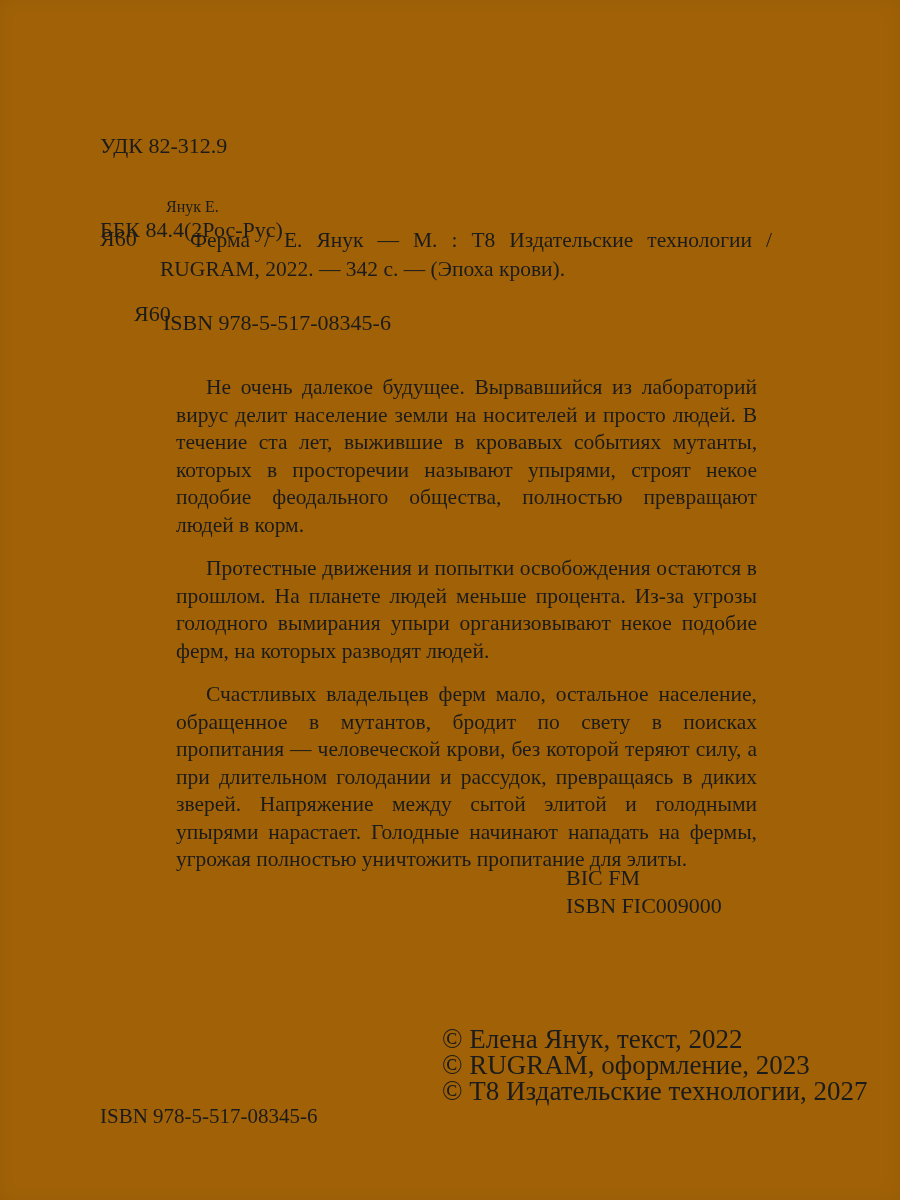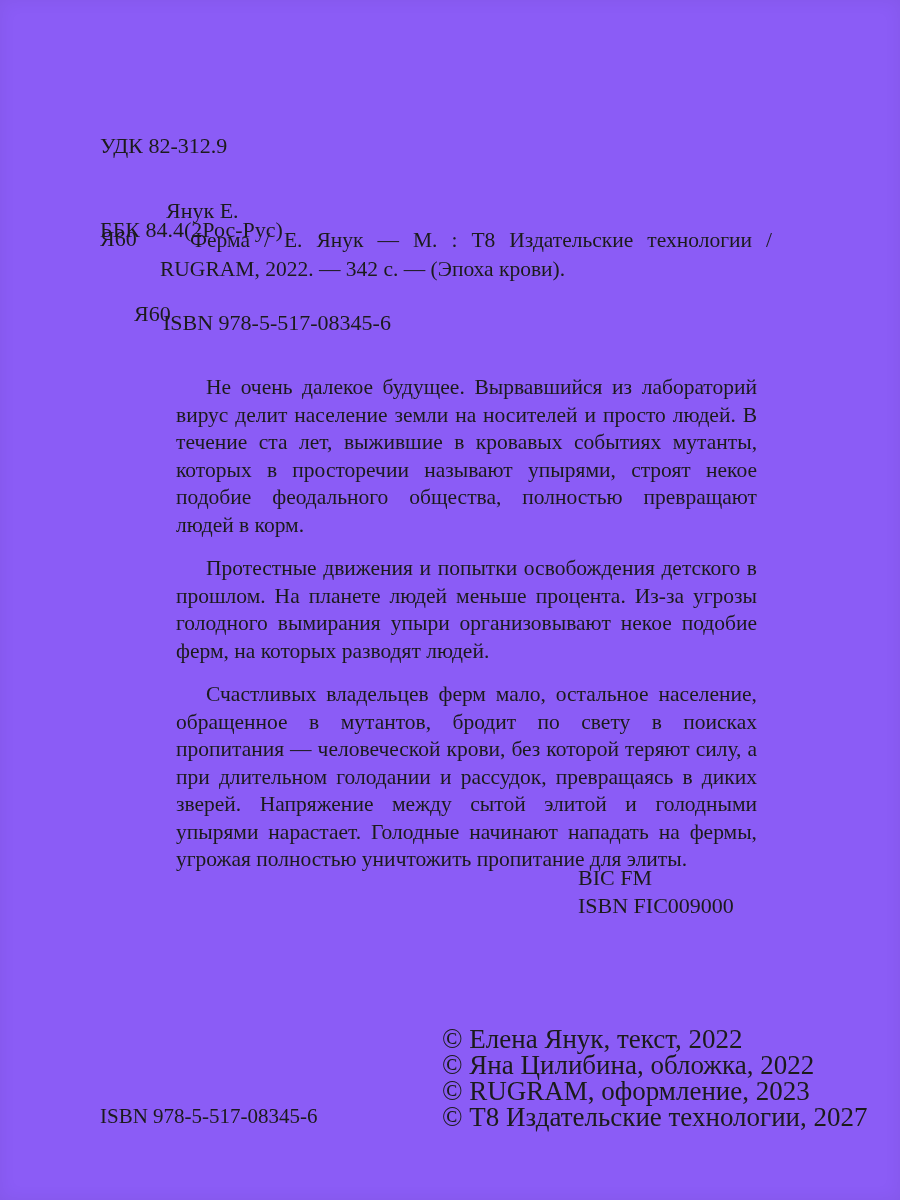--- a/index.html
+++ b/index.html
@@ -5,21 +5,21 @@
   html, body {
     margin: 0;
     padding: 0;
     background: #e9e9e7;
   }
   .page {
     position: relative;
     width: 900px;
     height: 1200px;
     margin: 0 auto;
-    background: #8b5cf6;
+    background: #a16207;
     color: #1b1b1b;
     font-family: "Liberation Serif", "DejaVu Serif", serif;
     box-shadow: inset 0 0 18px rgba(0,0,0,0.06);
     overflow: hidden;
   }
   .abs { position: absolute; }
 
   
   .top-codes {
     left: 100px;
@@ -28,21 +28,21 @@
     line-height: 28px;
     white-space: pre;
   }
   .top-codes .code-line { margin: 0; }
   .top-codes .code-indent { margin-left: 34px; }
 
   
   .author-heading {
     left: 166px;
     top: 198px;
-    font-size: 22px;
+    font-size: 16px;
   }
 
   
   .bib-entry {
     left: 100px;
     top: 226px;
     width: 672px;
   }
   .bib-entry .margin-code {
     position: absolute;
@@ -74,21 +74,21 @@
     line-height: 27.5px;
     text-align: justify;
   }
   .annotation p {
     margin: 16px;
     text-indent: 30px;
   }
 
   
   .codes-right {
-    left: 578px;
+    left: 566px;
     top: 864px;
     font-size: 22px;
     line-height: 28px;
   }
   .codes-right div { margin: 0; }
 
   
   .copyrights {
     left: 442px;
     top: 1026px;
@@ -116,31 +116,30 @@
 
   <div class="abs bib-entry">
     <span class="margin-code">Я60</span>
     <p class="bib-text">Ферма / Е. Янук — М. : Т8 Издательские технологии / RUGRAM, 2022. — 342 с. — (Эпоха крови).</p>
   </div>
 
   <div class="abs isbn-top">ISBN 978-5-517-08345-6</div>
 
   <div class="abs annotation">
     <p>Не очень далекое будущее. Вырвавшийся из лабораторий вирус делит население земли на носителей и просто людей. В течение ста лет, выжившие в кровавых событиях мутанты, которых в просторечии называют упырями, строят некое подобие феодального общества, полностью превращают людей в корм.</p>
-    <p>Протестные движения и попытки освобождения детского в прошлом. На планете людей меньше процента. Из-за угрозы голодного вымирания упыри организовывают некое подобие ферм, на которых разводят людей.</p>
+    <p>Протестные движения и попытки освобождения остаются в прошлом. На планете людей меньше процента. Из-за угрозы голодного вымирания упыри организовывают некое подобие ферм, на которых разводят людей.</p>
     <p>Счастливых владельцев ферм мало, остальное население, обращенное в мутантов, бродит по свету в поисках пропитания — человеческой крови, без которой теряют силу, а при длительном голодании и рассудок, превращаясь в диких зверей. Напряжение между сытой элитой и голодными упырями нарастает. Голодные начинают нападать на фермы, угрожая полностью уничтожить пропитание для элиты.</p>
   </div>
 
   <div class="abs codes-right">
     <div>BIC FM</div>
     <div>ISBN FIC009000</div>
   </div>
 
   <div class="abs copyrights">
     <div>© Елена Янук, текст, 2022</div>
-    <div>© Яна Цилибина, обложка, 2022</div>
     <div>© RUGRAM, оформление, 2023</div>
     <div>© Т8 Издательские технологии, 2027</div>
   </div>
 
   <div class="abs isbn-bottom">ISBN 978-5-517-08345-6</div>
 
 </div>
 
 </body></html>

